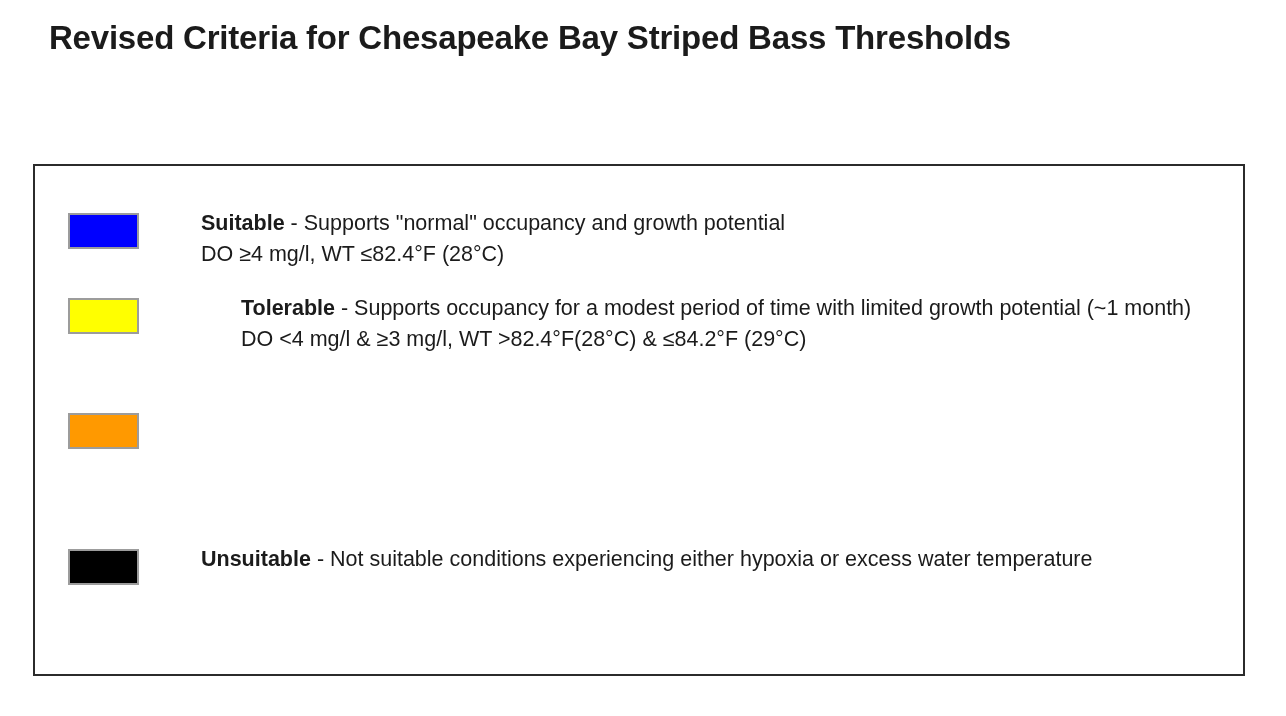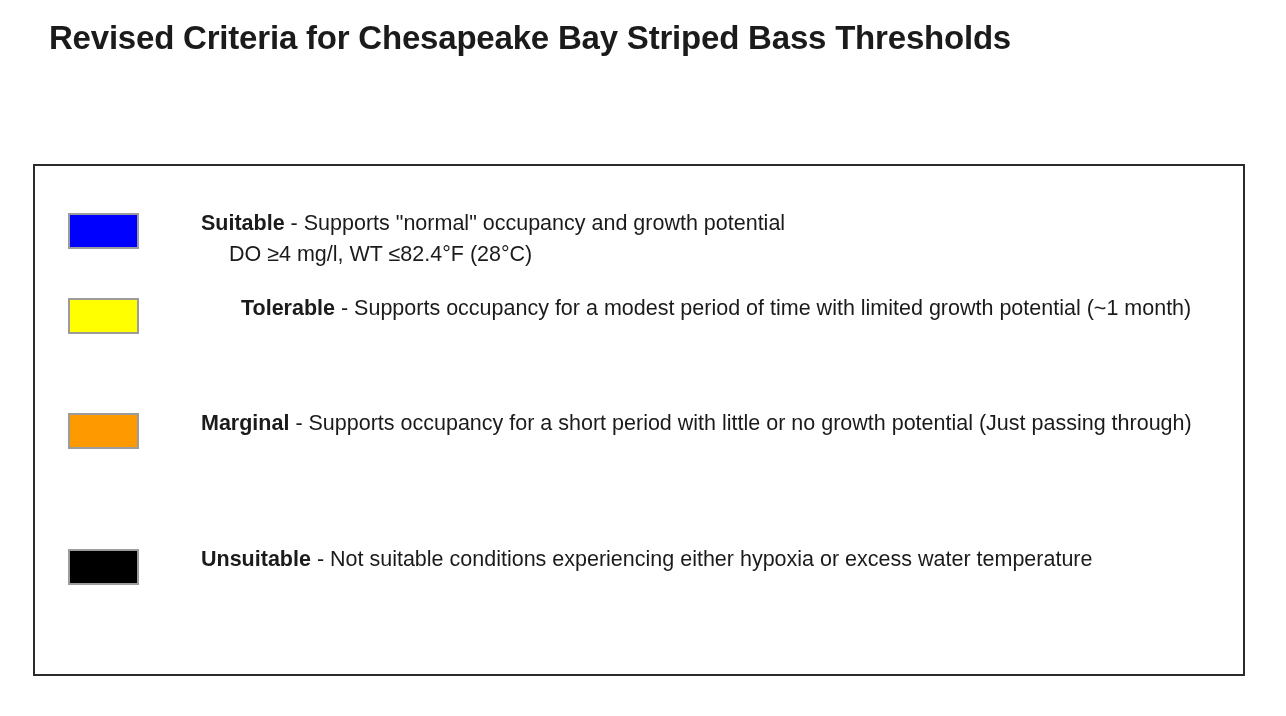--- a/index.html
+++ b/index.html
@@ -76,21 +76,20 @@
     color: #1b1b1b;
   }
   .entry-text .cat {
     font-weight: bold;
   }
   .desc-line {
     display: block;
   }
   .cond-line {
     display: block;
-    margin-left: 28px;
   }
 </style>
 </head>
 <body>
 
 <div class="title-block">
   <div class="title-line">Revised Criteria for Chesapeake Bay Striped Bass Thresholds</div>
 </div>
 
 <div class="legend-panel">
@@ -99,26 +98,26 @@
         <div class="swatch" style="background: rgb(0, 0, 255); border-color: rgb(156, 156, 156);"></div>
         <div class="entry-text">
           <span class="desc-line"><span class="cat">Suitable</span><span> - </span><span>Supports "normal" occupancy and growth potential</span></span>
           <span class="cond-line">DO ≥4 mg/l, WT ≤82.4°F (28°C)</span>
         </div>
       </div>
       <div class="legend-entry" style="top: 127px; padding-left: 40px;">
         <div class="swatch" style="background: rgb(255, 255, 0); border-color: rgb(156, 156, 156);"></div>
         <div class="entry-text">
           <span class="desc-line"><span class="cat">Tolerable</span><span> - </span><span>Supports occupancy for a modest period of time with limited growth potential (~1 month)</span></span>
+          <span class="cond-line">DO &lt;4 mg/l &amp; ≥3 mg/l, WT &gt;82.4°F(28°C) &amp; ≤84.2°F (29°C)</span>
         </div>
       </div>
       <div class="legend-entry" style="top: 242px;">
         <div class="swatch" style="background: rgb(255, 153, 0); border-color: rgb(156, 156, 156);"></div>
         <div class="entry-text">
-          <span class="desc-line"><span class="cat">Marginal</span><span> - </span><span>Supports occupancy for a short period with little or no growth potential (Just passing through)</span></span>
         </div>
       </div>
       <div class="legend-entry" style="top: 378px;">
         <div class="swatch" style="background: rgb(0, 0, 0); border-color: rgb(156, 156, 156);"></div>
         <div class="entry-text">
           <span class="desc-line"><span class="cat">Unsuitable</span><span> - </span><span>Not suitable conditions experiencing either hypoxia or excess water temperature</span></span>
         </div>
       </div>
     </div>
 </div>

